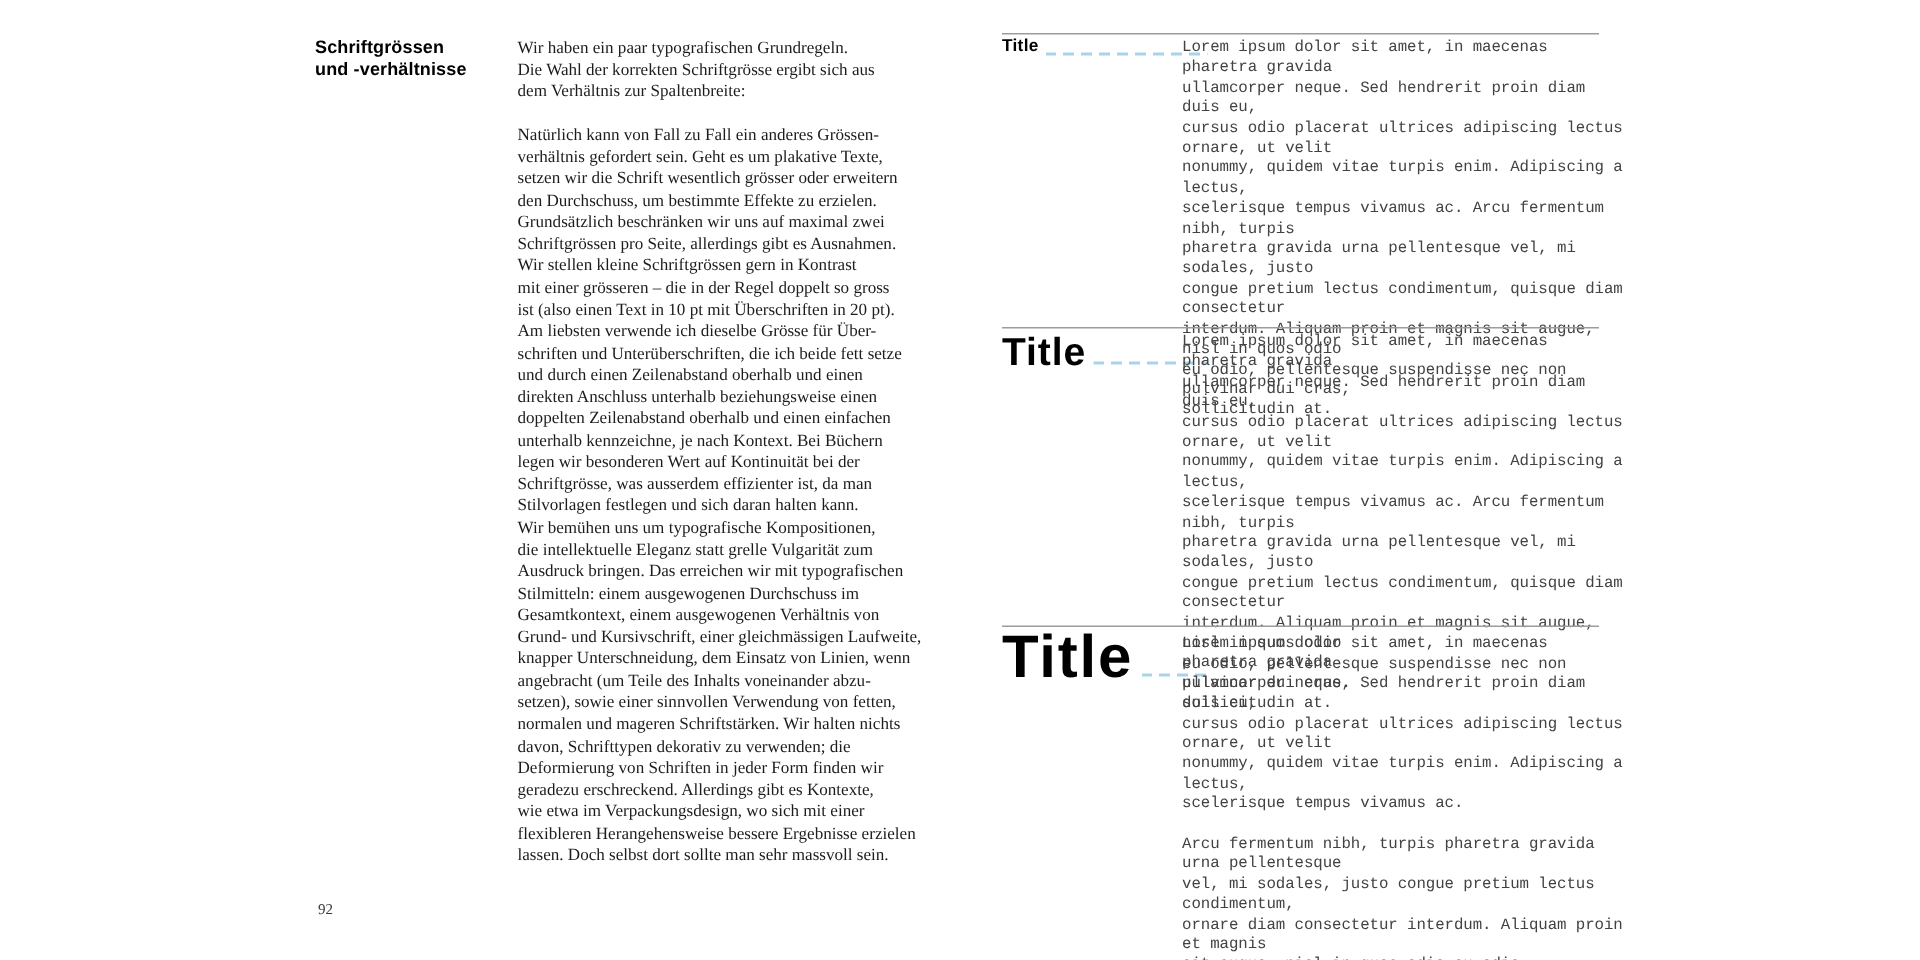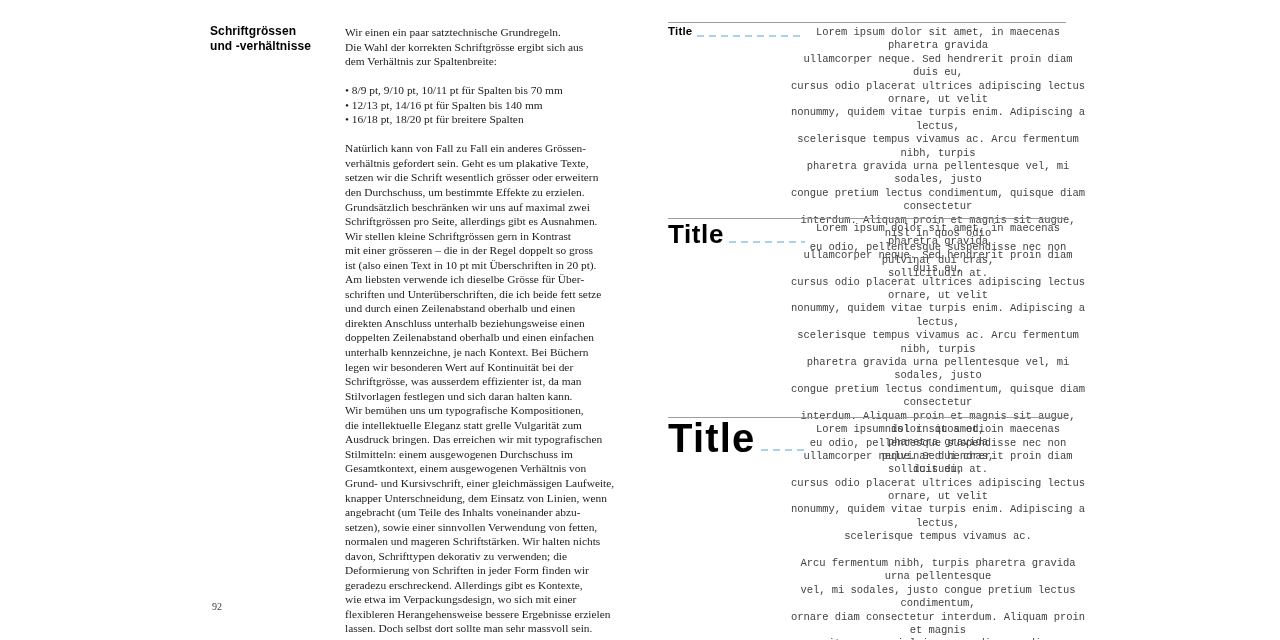--- a/index.html
+++ b/index.html
@@ -26,21 +26,20 @@
   .main-column .block + .block { margin-top:14.55px; }
   .page-number {
     position:absolute; left:212px; top:601px;
     font-family:"Liberation Serif", serif;
     font-size:10px; color:#3a3a3a;
   }
   
   .example {
     position:absolute; left:668px; width:398px;
     border-top:1px solid var(--rule, #9c9c9c);
-    text-align:center;
   }
   .ex1 { top:22px;  height:196px; }
   .ex2 { top:218px; height:199px; }
   .ex3 { top:417px; height:200px; }
   .title-row { display:flex; align-items:flex-end; width:137px; }
   .title {
     font-family:"Liberation Sans", sans-serif; font-weight:bold;
     color:var(--title, #000); line-height:1; white-space:nowrap;
   }
   .ex1 .title-row { margin-top:3px; }
@@ -70,26 +69,23 @@
 </style>
 </head>
 <body>
 
 <div class="canvas">
 
   <div class="section-heading">Schriftgrössen
 und -verhältnisse</div>
 
   <div class="main-column">
-    <div class="block">Wir einen ein paar satztechnische Grundregeln.
+    <div class="block">Wir haben ein paar typografischen Grundregeln.
 Die Wahl der korrekten Schriftgrösse ergibt sich aus
 dem Verhältnis zur Spaltenbreite:</div>
-    <div class="block">• 8/9 pt, 9/10 pt, 10/11 pt für Spalten bis 70 mm
-• 12/13 pt, 14/16 pt für Spalten bis 140 mm
-• 16/18 pt, 18/20 pt für breitere Spalten</div>
     <div class="block">Natürlich kann von Fall zu Fall ein anderes Grössen-
 verhältnis gefordert sein. Geht es um plakative Texte,
 setzen wir die Schrift wesentlich grösser oder erweitern
 den Durchschuss, um bestimmte Effekte zu erzielen.
 Grundsätzlich beschränken wir uns auf maximal zwei
 Schriftgrössen pro Seite, allerdings gibt es Ausnahmen.
 Wir stellen kleine Schriftgrössen gern in Kontrast
 mit einer grösseren – die in der Regel doppelt so gross
 ist (also einen Text in 10 pt mit Überschriften in 20 pt).
 Am liebsten verwende ich dieselbe Grösse für Über-

